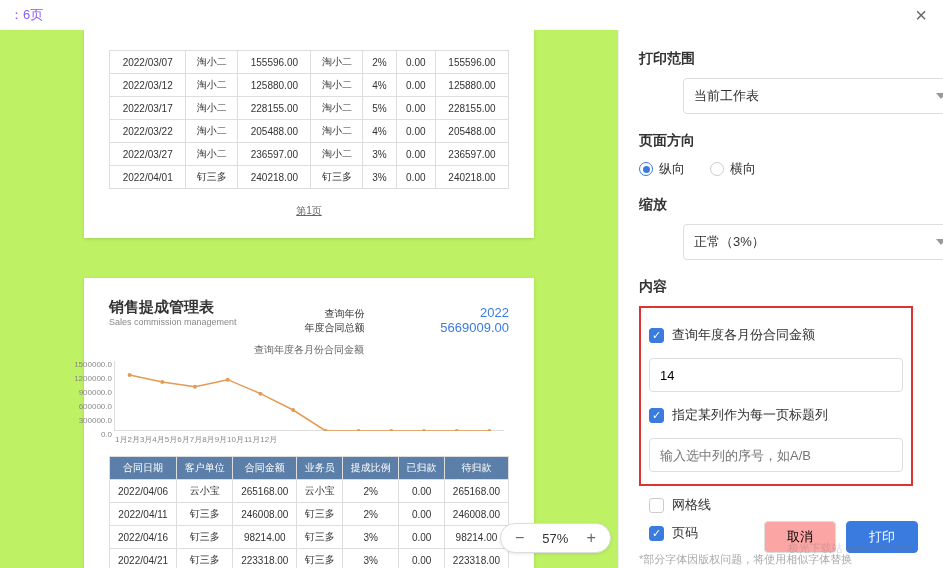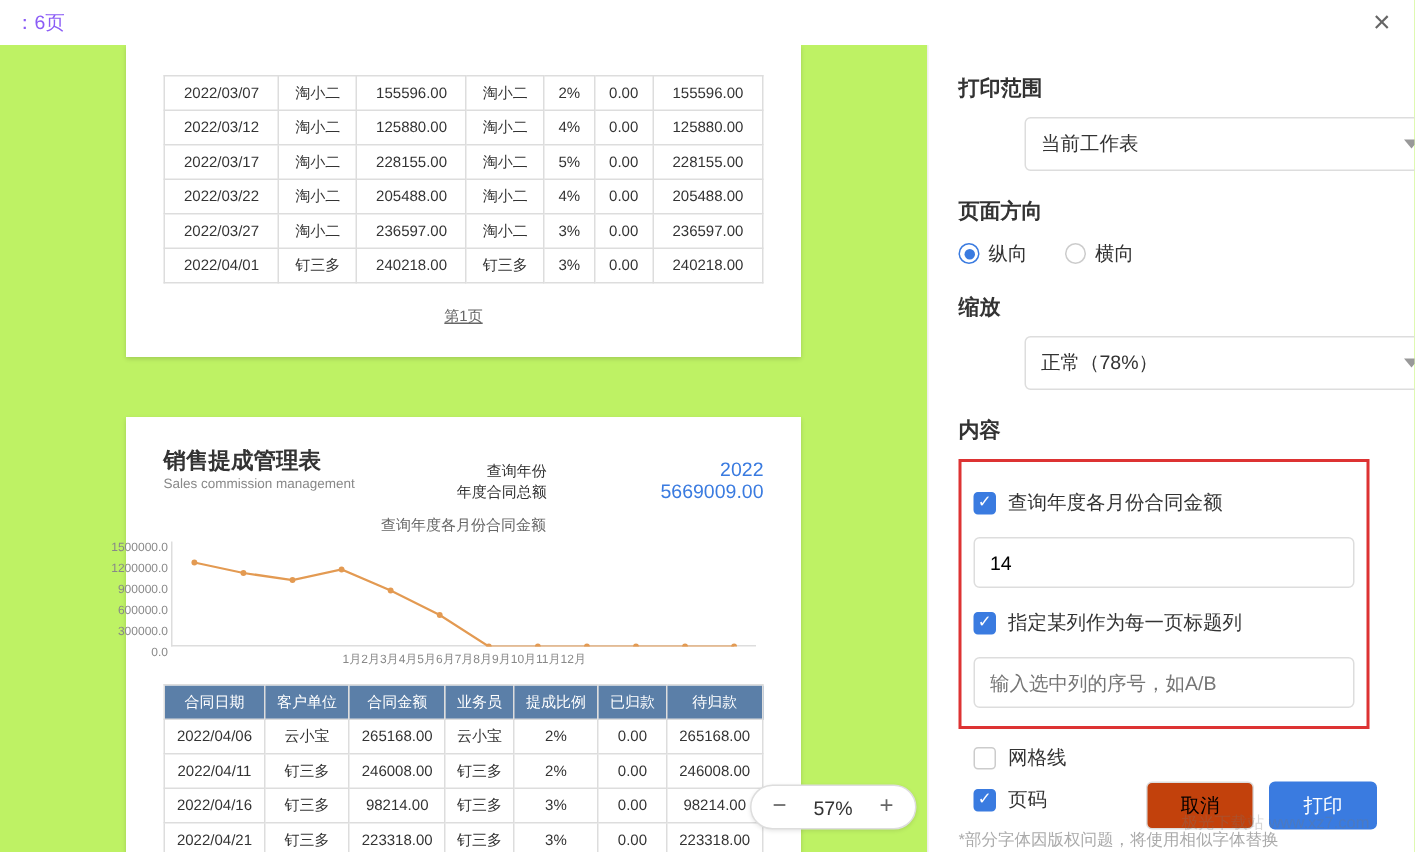--- a/index.html
+++ b/index.html
@@ -19,39 +19,39 @@
 .report-title { font-size: 15px; font-weight: bold; color: #333; }
 .report-sub { font-size: 9px; color: #888; margin-bottom: 8px; }
 .report-head { display: flex; justify-content: space-between; align-items: flex-end; }
 .report-right { text-align: right; font-size: 10px; }
 .report-right .year { color: #3a7be0; font-size: 13px; display: inline-block; margin-left: 8px;}
 .report-right .total { color: #3a7be0; font-size: 13px; display: inline-block; margin-left: 8px;}
 .chart-title { text-align: center; font-size: 10px; color: #666; margin: 8px 0 4px; }
 .chart { height: 70px; position: relative; border-left: 1px solid #ddd; border-bottom: 1px solid #ddd; margin: 0 5px;}
 .chart .yaxis { position: absolute; left: -48px; top: -3px; font-size: 8px; color: #888; line-height: 14px; text-align: right; width: 45px;}
 .chart svg { position: absolute; left:0; top:0; }
-.chart .xaxis { position: absolute; bottom: -15px; left: 0; right: 0; display: flex; justify-content: center; font-size: 8px; color: #888;}
+.chart .xaxis { position: absolute; bottom: -15px; left: 0; right: 0; display: flex; justify-content: flex-start; font-size: 8px; color: #888;}
 .sidebar { flex: 1; padding: 20px 30px 20px 20px; border-left: 1px solid #eee; position: relative; }
 .section-label { font-size: 14px; font-weight: bold; margin: 18px 0 10px; }
 .section-label:first-child { margin-top: 0; }
 .select { width: 100%; height: 36px; border: 1px solid #ddd; border-radius: 4px; padding: 0 10px; display: flex; align-items: center; justify-content: space-between; cursor: pointer; font-size: 13px; margin-left: 44px; }
 .chev { width: 0; height: 0; border-left: 5px solid transparent; border-right: 5px solid transparent; border-top: 6px solid #999; }
 .radios { display: flex; gap: 25px; }
 .radio { display: flex; align-items: center; gap: 6px; cursor: pointer; font-size: 13px;}
 .radio-dot { width: 14px; height: 14px; border-radius: 50%; border: 1.5px solid #ccc; display: flex; align-items: center; justify-content: center;}
 .radio-dot.sel { border-color: #3a7be0; }
 .radio-dot.sel::after { content:""; width:7px; height:7px; background:#3a7be0; border-radius:50%;}
 .redbox { border: 2px solid #d33; padding: 8px; margin-top: 8px; }
 .check { display: flex; align-items: center; gap: 8px; margin: 10px 0; font-size: 13px; cursor: pointer; }
 .cb { width:15px; height:15px; border:1.5px solid #ccc; border-radius:3px; display:flex; align-items:center; justify-content:center; flex-shrink:0;}
 .cb.on { background:#3a7be0; border-color:#3a7be0; color:#fff; font-size:11px; line-height:1;}
 .txt-input { width:100%; height:34px; border:1px solid #ddd; border-radius:4px; padding:0 10px; font-size:13px; margin:4px 0;}
 .hint { font-size: 11px; color: #aaa; margin-top: 10px; }
 .footer { position: absolute; bottom: 15px; right: 25px; display: flex; gap: 10px; }
-.btn { height: 32px; padding: 0 22px; border-radius: 4px; border: 1px solid #ddd; background: #c2410c; cursor: pointer; font-size: 13px; }
+.btn { height: 32px; padding: 0 22px; border-radius: 4px; border: 1px solid #ddd; background: #fca5a5; cursor: pointer; font-size: 13px; }
 .btn.primary { background: #3a7be0; color: #fff; border-color: #3a7be0; }
 .zoom { position: absolute; bottom: 15px; left: 500px; display: flex; align-items: center; gap: 18px; background: #fff; border: 1px solid #ddd; border-radius: 18px; padding: 5px 14px; font-size: 13px; box-shadow: 0 1px 3px rgba(0,0,0,0.1);}
 .zoom span.op { cursor: pointer; font-size: 16px; color: #666; }
 .watermark { position: absolute; right: 30px; bottom: 12px; font-size: 11px; color: rgba(120,120,120,0.3); pointer-events: none; }
 </style>
 </head>
 <body>
 
 <div class="header">
   <span class="header-left">：6页</span>
@@ -248,21 +248,21 @@
         <span>纵向</span>
       </div>
       <div class="radio">
         <span class="radio-dot"></span>
         <span>横向</span>
       </div>
     </div>
 
     <div class="section-label">缩放</div>
     <div class="select">
-      <span>正常（78%）</span>
+      <span>正常（3%）</span>
       <span class="chev"></span>
     </div>
 
     <div class="section-label">内容</div>
     <div class="redbox">
       <div class="check">
         <span class="cb on">✓</span>
         <span>查询年度各月份合同金额</span>
       </div>
       <input class="txt-input" value="14" style="">

